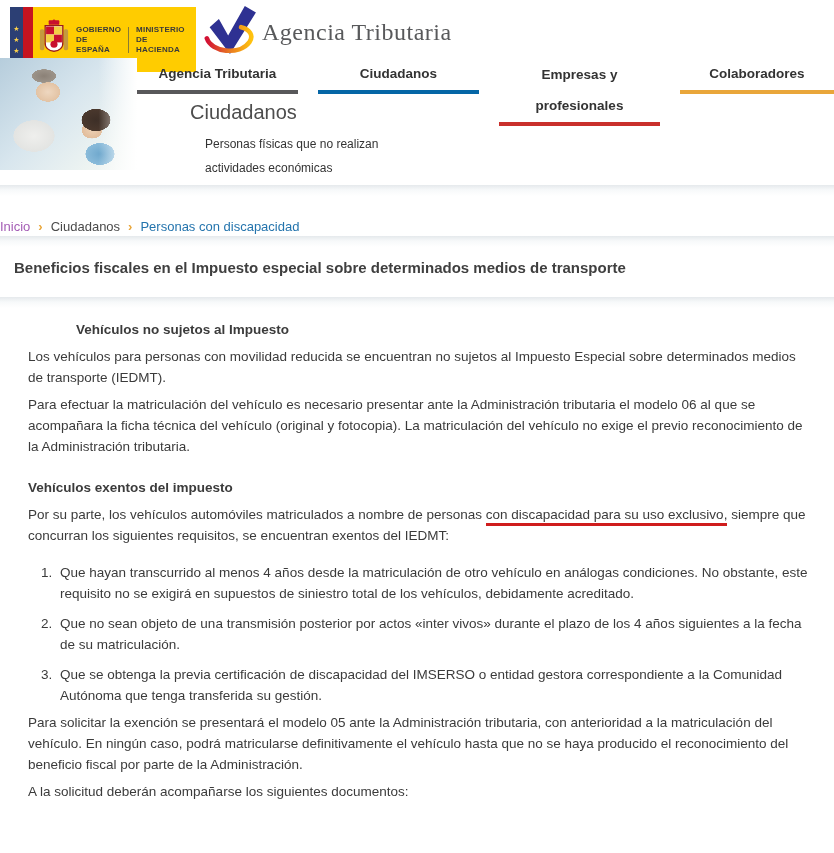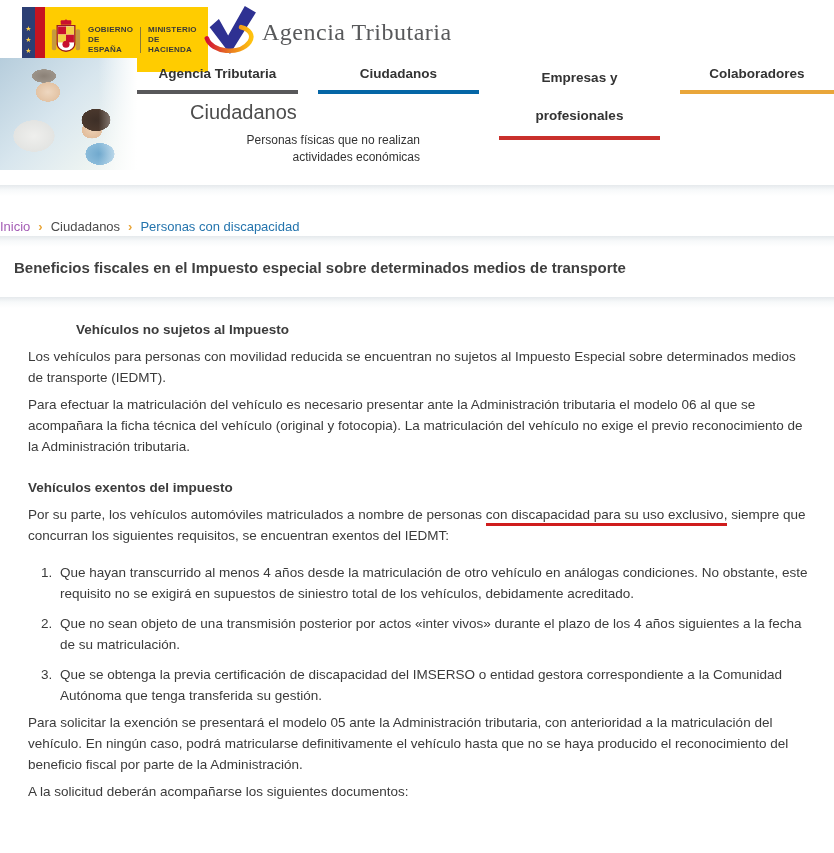--- a/index.html
+++ b/index.html
@@ -7,21 +7,21 @@
   body {
     width:834px; height:853px; overflow:hidden;
     font-family:"Liberation Sans", sans-serif;
     color:#3b3b3b; position:relative;
   }
 
   
   .top-area { position:relative; height:183px; background:#fff; }
 
   .gov-logo {
-    position:absolute; left:22px; top:7px; width:186px; height:65px;
+    position:absolute; left:10px; top:7px; width:186px; height:65px;
     display:flex; overflow:hidden;
   }
   .gov-eu-strip { width:13px; background:#2c3f74; display:flex; flex-direction:column;
     align-items:center; justify-content:center; gap:4px; }
   .gov-eu-strip span { color:#ffd24a; font-size:7px; line-height:7px; }
   .gov-red-strip { width:10px; background:#c61420; }
   .gov-yellow { flex:1; background:#ffcc00; display:flex; align-items:center; padding:0 6px; gap:7px; }
   .gov-text { font-size:8px; font-weight:bold; color:#3a3a3a; line-height:10px; letter-spacing:.2px; }
   .gov-divider { width:1px; height:26px; background:#8a7a33; }
 
@@ -46,21 +46,21 @@
   .nav-tabs { position:absolute; left:137px; top:57px; right:0; display:flex; }
   .nav-tab { width:161px; margin-right:20px; cursor:pointer; }
   .nav-tab:last-child { margin-right:0; width:154px; }
   .nav-tab-label {
     display:block; text-align:center; font-size:13.5px; font-weight:bold; color:#333;
     line-height:30px; padding-top:2px;
   }
   .nav-underline { height:4px; width:100%; margin-top:1px; }
 
   .hero-title { position:absolute; left:190px; top:101px; font-size:20px; color:#4d4d4d; }
-  .hero-subtitle { position:absolute; left:215px; top:132px; font-size:12px; color:#333; width:205px; line-height:17px;text-align:right; }
+  .hero-subtitle { position:absolute; left:205px; top:132px; font-size:12px; color:#333; width:205px; line-height:24px; }
 
   
   .section {
     margin-top:2px;
     background:linear-gradient(to bottom, #e5e9ec 0px, #f7f9fa 5px, #ffffff 11px);
   }
   .breadcrumb-section { height:49px; display:flex; align-items:flex-end; }
   .breadcrumb { font-size:13px; display:flex; align-items:center; }
   .bc-sep { color:#e9a63a; font-weight:bold; margin:0 8px; font-size:13px; }
   .bc-inicio { color:#a45cb5; text-decoration:none; cursor:pointer; }
@@ -141,21 +141,21 @@
   <nav class="nav-tabs">
     <div class="nav-tab">
       <span class="nav-tab-label">Agencia Tributaria</span>
       <div class="nav-underline" style="background: rgb(88, 88, 90);"></div>
     </div>
     <div class="nav-tab">
       <span class="nav-tab-label">Ciudadanos</span>
       <div class="nav-underline" style="background: rgb(5, 102, 166);"></div>
     </div>
     <div class="nav-tab">
-      <span class="nav-tab-label" style="line-height:38px;">Empresas y profesionales</span>
+      <span class="nav-tab-label" style="line-height:31px;">Empresas y profesionales</span>
       <div class="nav-underline" style="background: rgb(201, 48, 44);"></div>
     </div>
     <div class="nav-tab">
       <span class="nav-tab-label">Colaboradores</span>
       <div class="nav-underline" style="background: rgb(233, 166, 58);"></div>
     </div>
   </nav>
 
   <div class="hero-title">Ciudadanos</div>
   <div class="hero-subtitle">Personas físicas que no realizan actividades económicas</div>

